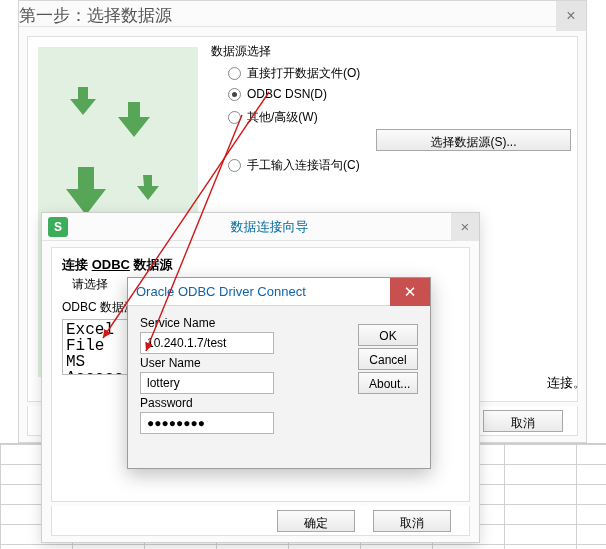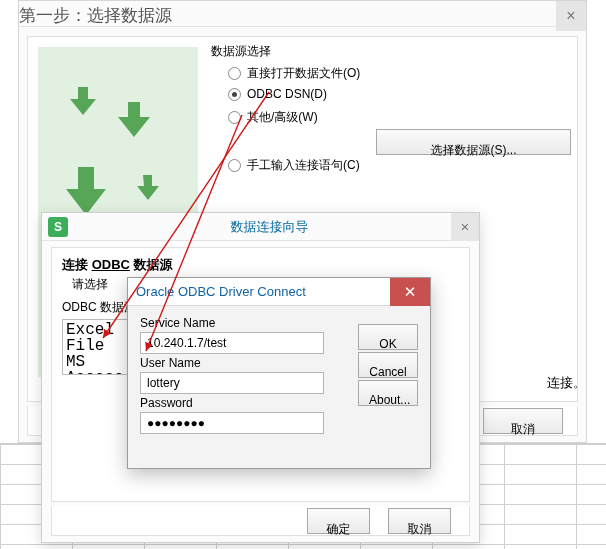--- a/index.html
+++ b/index.html
@@ -53,21 +53,21 @@
   .fake-radio {
     width:13px; height:13px; border:1px solid #888; border-radius:50%;
     display:inline-block; position:relative; background:#fff;
   }
   .fake-radio.checked::after {
     content:""; position:absolute; left:3px; top:3px; width:5px; height:5px;
     background:#444; border-radius:50%;
   }
   .btn {
     border:1px solid #a8a8a8; background:linear-gradient(#fbfbfb,#eaeaea);
-    font-size:12px; padding:12px 10px; cursor:pointer; text-align:center;
+    font-size:12px; padding:4px 10px; cursor:pointer; text-align:center;
     font-family: inherit;
   }
   .btn-select-src { position:absolute; left:348px; top:92px; width:195px; height:22px; }
   .dlg1-footer {
     position:absolute; left:8px; right:8px; bottom:6px; height:30px;
     background:#fff; border:1px solid #e0e0e0; border-top:none;
     display:flex; justify-content:flex-end; align-items:center; padding-right:14px;
   }
   .btn-cancel1 { width:80px; height:22px; }
 
@@ -107,42 +107,42 @@
     margin-top:3px; border:1px solid #bcbcbc; background:#fff; width:70px;
     font-family:"Courier New",monospace; font-size:16px; padding:2px 3px; line-height:16px;
     height:56px; overflow:hidden;
   }
   .odbc-list .row3 { color:#1a8a1a; }
   .dlg2-footer {
     position:absolute; left:9px; right:9px; bottom:6px; height:30px;
     background:#fff; border:1px solid #e0e0e0; border-top:none;
     display:flex; justify-content:flex-end; align-items:center; gap:18px; padding-right:18px;
   }
-  .btn-ok2, .btn-cancel2 { width:63px; height:22px; }
+  .btn-ok2, .btn-cancel2 { width:78px; height:22px; }
 
   
   .dlg3 {
     position:absolute; left:127px; top:277px; width:304px; height:192px;
     background:#f3f3f3; border:1px solid #9c9c9c;
     box-shadow: 0 6px 18px rgba(0,0,0,0.25);
   }
   .dlg3-titlebar {
     height:28px; background:#fff; border-bottom:1px solid #d8d8d8;
     display:flex; align-items:center; padding-left:8px;
     color:#1163a6; font-size:13px;
   }
   .dlg3-close {
     position:absolute; right:0; top:0; width:40px; height:28px;
     background:#c8504e; color:#fff; text-align:center; line-height:28px; font-size:15px;
     cursor:pointer;
   }
   .dlg3-body { padding:8px 12px 10px 12px; }
   .fld-label { font-size:12px; margin-top:2px; }
   .fld-input {
-    width:184px; height:22px; border:1px solid #b5b5b5; background:#fff;
+    width:134px; height:22px; border:1px solid #b5b5b5; background:#fff;
     padding:2px 6px; font-size:12px; font-family:inherit; margin-top:2px;
   }
   .dlg3-btns { position:absolute; right:12px; top:46px; display:flex; flex-direction:column; gap:2px; }
   .dlg3-btns .btn { width:60px; height:22px; }
 
   
   .annot { position:absolute; left:0; top:0; width:606px; height:549px; pointer-events:none; }
 </style>
 </head>
 <body>

